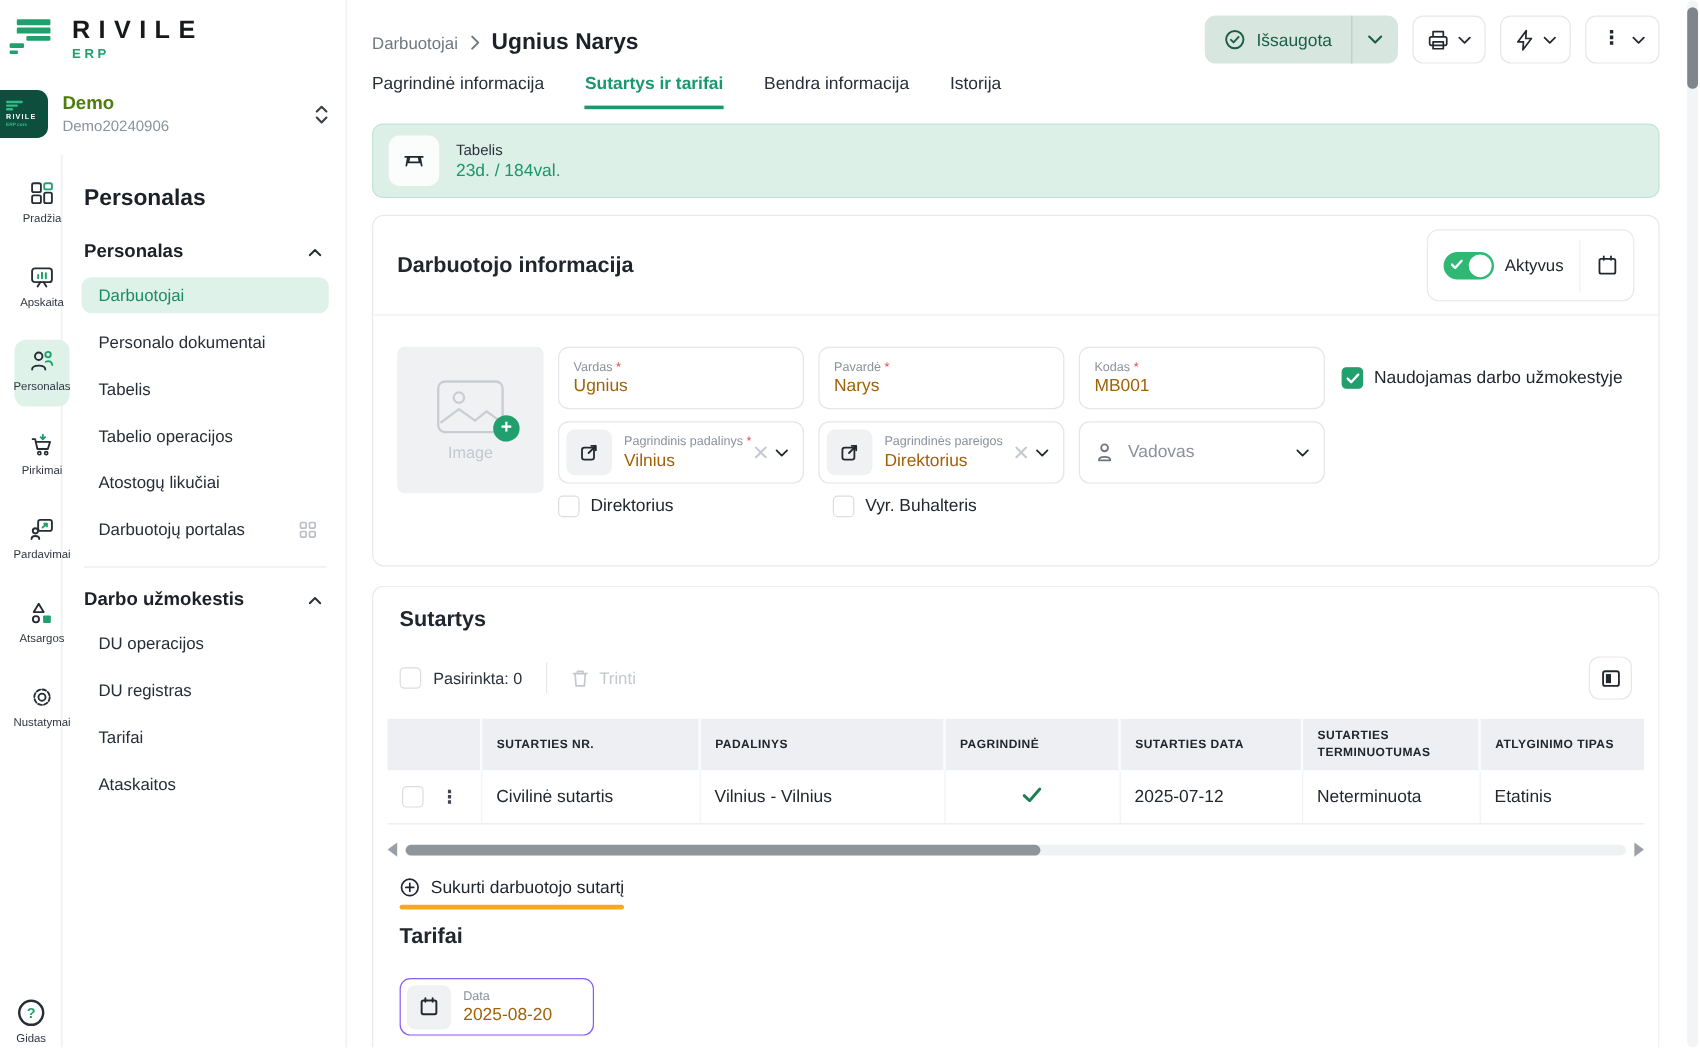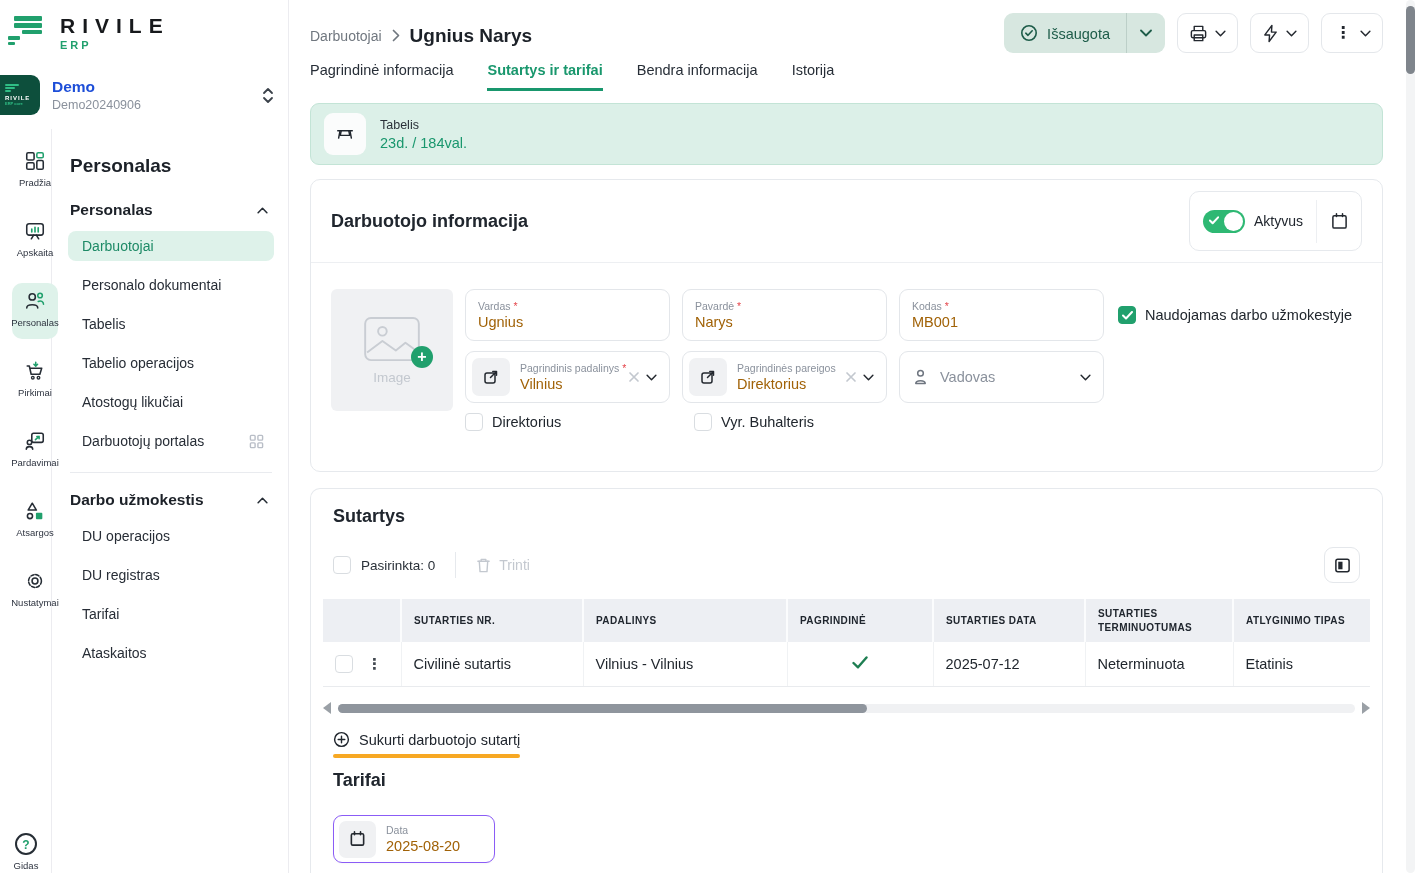--- a/index.html
+++ b/index.html
@@ -16,21 +16,21 @@
   .brand-logo { width:40px; height:34px; position:relative; margin-top:2px; }
   .brand-logo i { position:absolute; background:#21a06d; border-radius:1px; display:block; }
   .brand-text .brand-name { font-size:21px; font-weight:700; letter-spacing:7px; color:#17191c; }
   .brand-text .brand-sub { font-size:11px; font-weight:700; letter-spacing:3px; color:#21a06d; margin-top:1px; }
   .workspace-row { display:flex; align-items:center; padding:18px 14px 14px 0; }
   .ws-avatar { width:40px; height:40px; background:#0d4f3c; border-radius:0 9px 9px 0; color:#fff; display:flex; flex-direction:column; justify-content:center; padding-left:5px; }
   .ws-avatar .bars i { display:block; background:#2fbd85; height:2px; margin-bottom:1px; border-radius:1px; }
   .ws-avatar .nm { font-size:6px; font-weight:700; letter-spacing:1px; margin-top:2px; }
   .ws-avatar .sb { font-size:4px; color:#2fbd85; font-weight:700; }
   .ws-meta { margin-left:12px; }
-  .ws-name { font-size:15.5px; font-weight:700; color:#1d4ed8; }
+  .ws-name { font-size:15.5px; font-weight:700; color:#4d7c0f; }
   .ws-code { font-size:12.5px; color:#8a919c; margin-top:2px; }
   .ws-chevrons { margin-left:auto; color:#3a4149; cursor:pointer; }
 
   .sidebar-body { flex:1; display:flex; min-height:0; }
   .rail { width:52px; border-right:1px solid #ececf0; padding-top:14px; position:relative; display:flex; flex-direction:column; align-items:center; }
   .rail-item { width:52px; height:56px; margin-bottom:14px; display:flex; flex-direction:column; align-items:center; justify-content:flex-start; cursor:pointer; overflow:hidden;margin-left:19px; }
   .rail-pill { width:46px; height:56px; border-radius:10px; display:flex; flex-direction:column; align-items:center; padding-top:7px; }
   .rail-item.active .rail-pill { background:#def2ea; }
   .rail-label { font-size:9.5px; color:#2e3440; margin-top:5px; white-space:nowrap; }
   .rail-icon { color:#262d35; }

